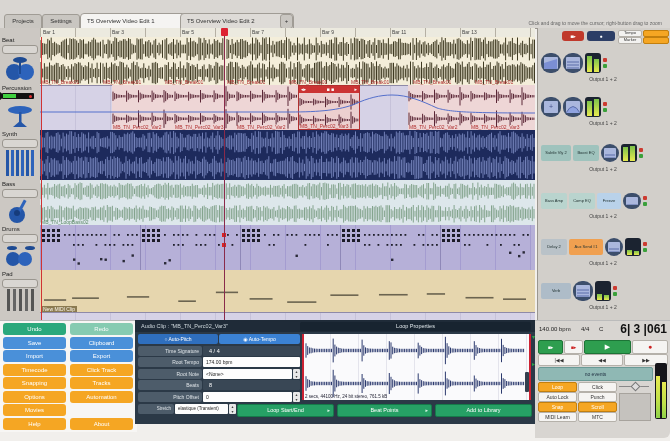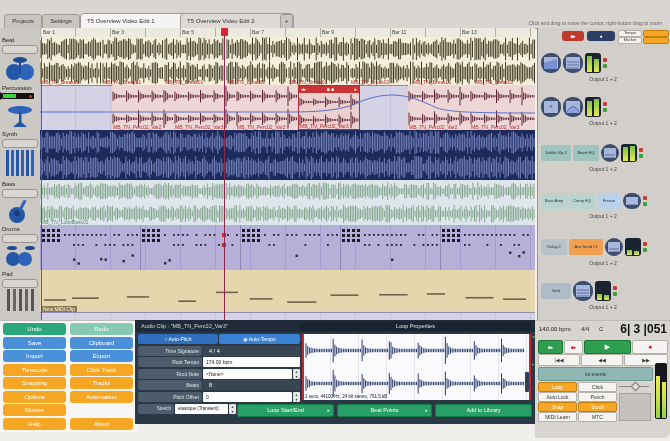--- a/index.html
+++ b/index.html
@@ -767,21 +767,21 @@
     <div class="gbtn" style="left:202px;width:93px;">
       <span>Beat Points</span><span class="ar">▸</span></div>
     <div class="gbtn" style="left:300px;width:95px;">
       <span>Add to Library</span></div>
   </div>
 
   <div class="abs tpanel">
     <span class="abs" style="left:4px;top:5px;font-size:6px;color:#222;">140.00 bpm</span>
     <span class="abs" style="left:46px;top:5px;font-size:6px;color:#222;">4/4</span>
     <span class="abs" style="left:64px;top:5px;font-size:6px;color:#222;">C</span>
-    <span class="abs" style="left:72px;top:1px;width:60px;text-align:right;font-size:12px;font-weight:bold;color:#111;">6| 3 |051</span>
+    <span class="abs" style="left:72px;top:1px;width:60px;text-align:right;font-size:12px;font-weight:bold;color:#111;">6| 3 |061</span>
 
     <div class="tbtn" style="left:3px;top:19px;width:23px;height:12px;background:#2e9e4f;border:1px solid #1c7436;color:#fff;font-size:5px;line-height:12px;">■▸</div>
     <div class="tbtn white" style="left:29px;top:19px;width:17px;height:12px;font-size:5px;line-height:12px;color:#c22;">■▸</div>
     <div class="tbtn" style="left:49px;top:19px;width:45px;height:12px;background:#2e9e4f;border:1px solid #1c7436;color:#fff;font-size:7px;line-height:12px;">▶</div>
     <div class="tbtn white" style="left:97px;top:19px;width:34px;height:12px;font-size:7px;line-height:11px;color:#c22;">●</div>
 
     <div class="tbtn white" style="left:3px;top:33px;width:40px;height:10px;font-size:5px;line-height:10px;">|◀◀</div>
     <div class="tbtn white" style="left:46px;top:33px;width:40px;height:10px;font-size:5px;line-height:10px;">◀◀</div>
     <div class="tbtn white" style="left:89px;top:33px;width:42px;height:10px;font-size:5px;line-height:10px;">▶▶</div>
 

